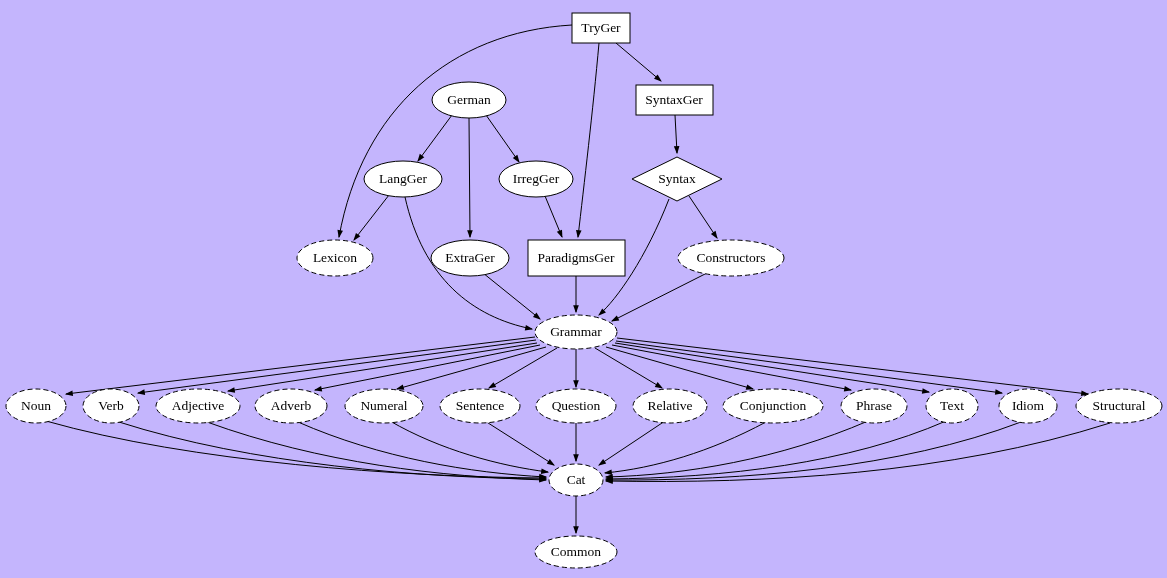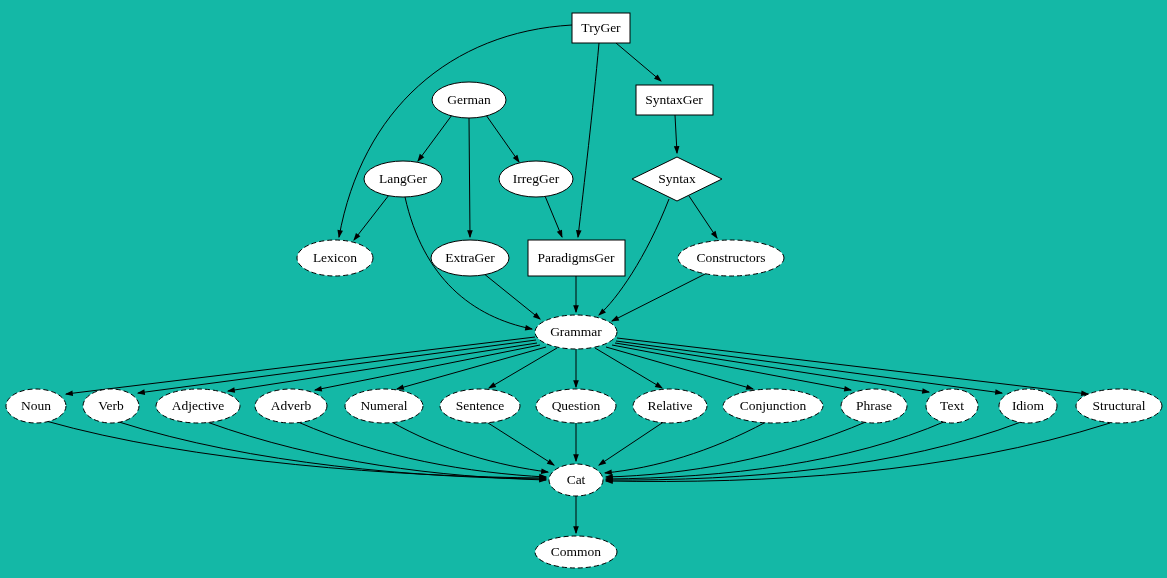--- a/index.html
+++ b/index.html
@@ -4,21 +4,21 @@
 <style>
   html, body {
     margin: 0;
     padding: 0;
     background: #ffffff;
   }
   .canvas {
     position: relative;
     width: 1167px;
     height: 578px;
-    background: #14b8a6;
+    background: #c4b5fd;
     font-family: "Liberation Serif", serif;
   }
   svg text {
     font-family: "Liberation Serif", serif;
     font-size: 13.5px;
     fill: #000000;
     text-anchor: middle;
   }
   .node-shape {
     fill: #ffffff;

